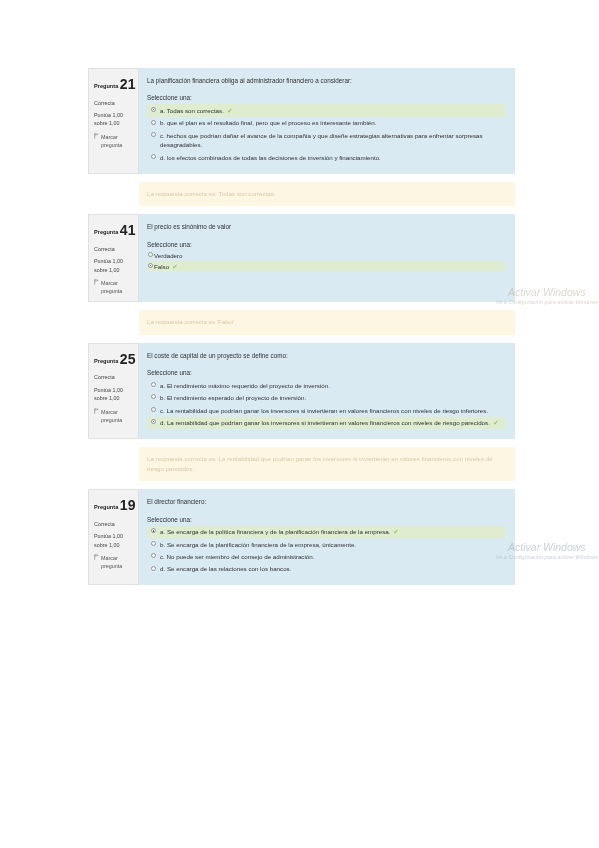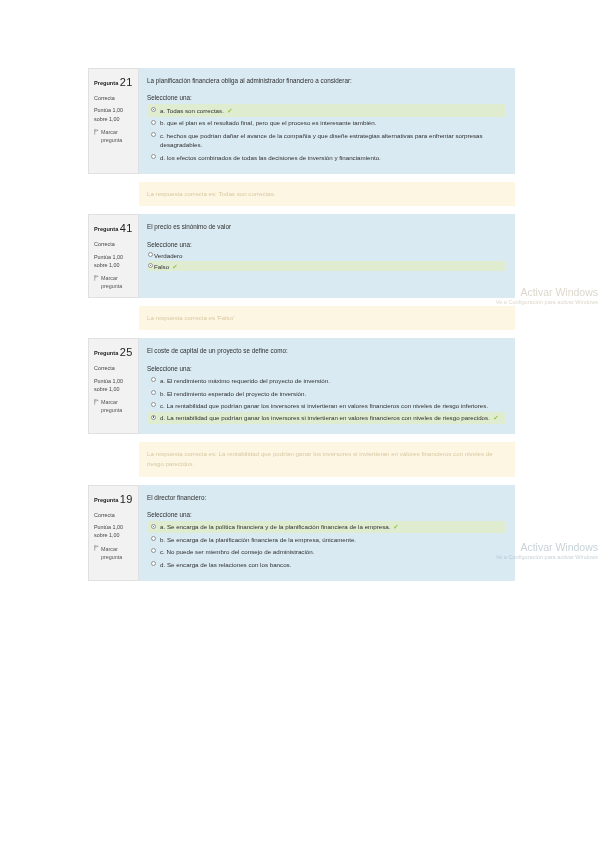--- a/index.html
+++ b/index.html
@@ -55,22 +55,22 @@
     color: #444;
   }
   .info-title {
     font-weight: bold;
     font-size: 5.6px;
     color: #222;
     margin-bottom: 3px;
     white-space: nowrap;
   }
   .info-title .qnum {
-    font-size: 11px;
-    font-weight: normal;
+    font-size: 14px;
+    font-weight: bold;
     vertical-align: -1px;
     letter-spacing: 0.2px;
   }
   .info-state {
     margin-bottom: 4px;
   }
   .info-grade {
     margin-bottom: 5px;
   }
   .info-grade div { white-space: nowrap; }
@@ -174,22 +174,23 @@
     font-size: 6.2px;
     line-height: 1.55;
     color: #d9c9a3;
   }
 
   
   .watermark {
     position: absolute;
     right: 4px;
     pointer-events: none;
-    text-align: right;
+    text-align: center;
     user-select: none;
+    font-style: italic;
   }
   .wm-title {
     font-size: 10.5px;
     color: rgba(150,150,150,0.30);
     line-height: 1.25;
     white-space: nowrap;
   }
   .wm-sub {
     font-size: 5.6px;
     color: rgba(150,150,150,0.34);

